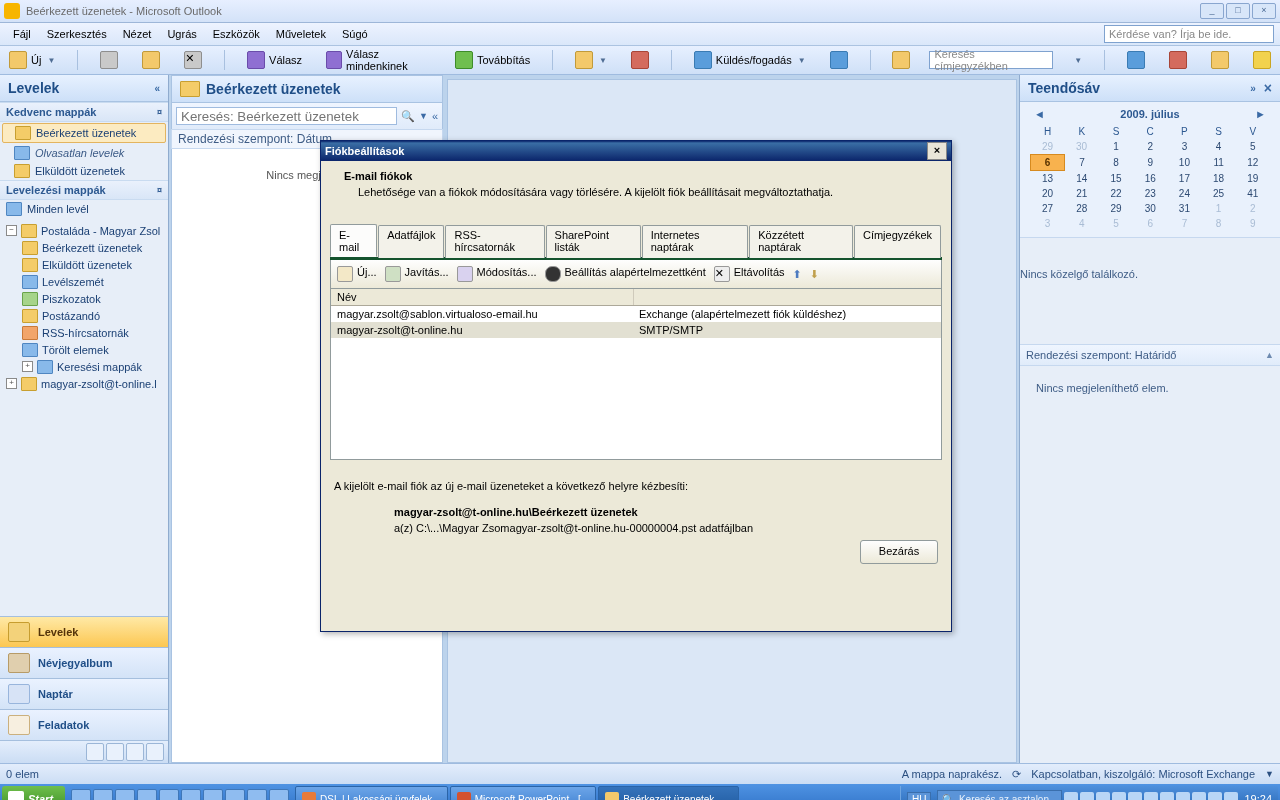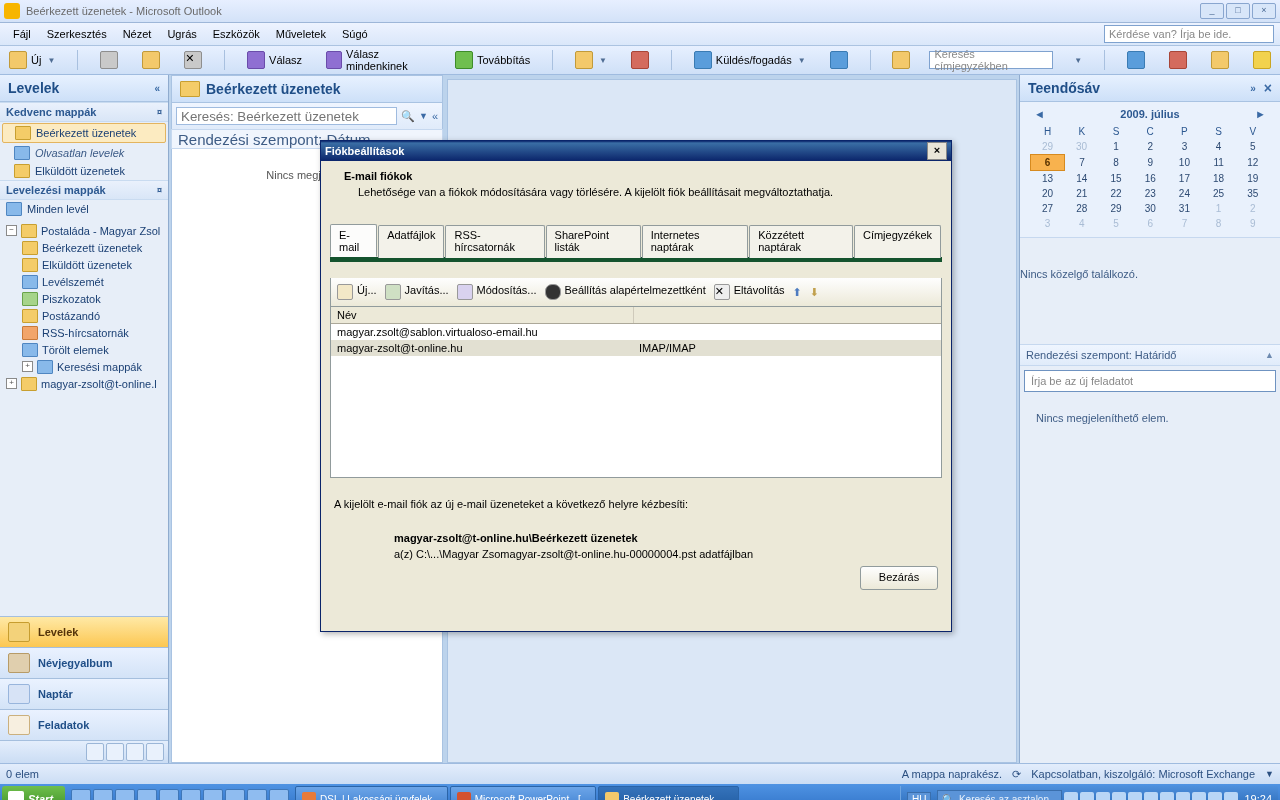--- a/index.html
+++ b/index.html
@@ -50,21 +50,21 @@
 .nic.cal{background:#d7e3f6;border:1px solid #98b5dc}
 .nic.card{background:#e0cfae;border:1px solid #b79b67}
 .nic.task{background:#f7efe0;border:1px solid #cbb07e}
 .navfooter{height:22px;background:linear-gradient(#e4eefc,#cbddf4);border-top:1px solid #a5bfde;display:flex;align-items:center;justify-content:flex-end;padding:0 4px;gap:2px}
 .navfooter .sic{width:16px;height:16px;border:1px solid #9bb6d7;border-radius:2px;background:#e9f1fc}
 
 .centerpane{flex:1;display:flex;flex-direction:column;margin:0 2px;position:relative}
 .listheader{height:26px;background:linear-gradient(#e7f1ff,#cde0f8);display:flex;align-items:center;padding:0 8px;font-size:14px;font-weight:bold;color:#1f4e87;border:1px solid #a9c3e2;gap:6px}
 .searchrow{height:22px;background:linear-gradient(#eff5ff,#e0ebfa);display:flex;align-items:center;padding:2px 4px;border-left:1px solid #a9c3e2;border-right:1px solid #a9c3e2}
 .searchrow input{flex:1;height:16px;border:1px solid #9fbbdf;background:#fff;padding:0 4px;color:#888}
-.sortrow{height:18px;background:#f0f5fd;border:1px solid #c6d8ef;display:flex;align-items:center;padding:0 6px;color:#3e5c85;font-size:15px}
+.sortrow{height:18px;background:#f0f5fd;border:1px solid #c6d8ef;display:flex;align-items:center;padding:0 6px;color:#3e5c85;font-size:12px}
 .msgarea{flex:1;background:#fff;border:1px solid #a9c3e2;border-top:none;position:relative;text-align:center;padding-top:20px;color:#555}
 .reading{flex:1;background:#dbe7f6;border:1px solid #a9c3e2;margin-top:4px}
 .centerrow{display:flex;flex:1;gap:4px}
 .listcol{width:272px;display:flex;flex-direction:column}
 .readcol{flex:1;display:flex}
 
 .todopane{width:260px;display:flex;flex-direction:column;background:#e7eef8;border-left:1px solid #8fabce}
 .todohdr{height:26px;background:linear-gradient(#e7f1ff,#cde0f8);display:flex;align-items:center;padding:0 8px;font-size:14px;font-weight:bold;color:#1f4e87;border-bottom:1px solid #a9c3e2}
 .todohdr .chev{margin-left:auto;font-size:10px;color:#3a6aa5}
 .todohdr .x{margin-left:8px;font-weight:bold;color:#3a6aa5;cursor:default}
@@ -100,36 +100,36 @@
 .tray .ti{width:14px;height:14px;background:#b9d6f6;border-radius:2px}
 .tray .clock{margin-left:4px;font-size:11px}
 
 
 .dialog{position:absolute;left:320px;top:140px;width:630px;height:490px;background:#ece9d8;border:1px solid #0a246a;box-shadow:2px 2px 6px rgba(0,0,0,.3);z-index:100;display:flex;flex-direction:column}
 .dlgtitle{height:20px;background:linear-gradient(#0a246a,#3a6ea5 10%,#0a246a);color:#fff;display:flex;align-items:center;padding:0 4px;font-weight:bold;font-size:11px}
 .dlgtitle .close{margin-left:auto;width:18px;height:16px;background:#e8e5d8;border:1px solid #888;color:#000;text-align:center;line-height:14px;font-weight:bold}
 .dlgbody{flex:1;padding:9px;display:flex;flex-direction:column}
 .dlgh1{font-weight:bold;margin-left:14px;margin-bottom:4px}
 .dlgsub{margin-left:28px;margin-bottom:26px}
-.tabstrip{display:flex;border-bottom:5px solid #14532d;margin-bottom:16px}
+.tabstrip{display:flex;border-bottom:3px solid #14532d;margin-bottom:0}
 .tab{padding:3px 8px;border:1px solid #919b9c;border-bottom:none;background:#f3f2ea;margin-right:1px;position:relative;top:1px;border-radius:2px 2px 0 0}
 .tab.active{background:#fcfcfb;font-weight:normal;top:0;padding-top:4px;z-index:1;border-bottom:1px solid #fcfcfb}
 .tabtoolbar{height:28px;background:linear-gradient(#fefefe,#ece9d8);border:1px solid #919b9c;border-top:none;display:flex;align-items:center;padding:0 6px;gap:8px}
 .tabtoolbar .tb{display:flex;gap:4px;cursor:default}
 .tabtoolbar .tic{width:14px;height:14px;border:1px solid #999;border-radius:2px;background:#f3e8c7}
 .accounttable{border:1px solid #919b9c;border-top:none;height:170px;background:#fff}
 .accounttable .hdr{display:flex;background:#ece9d8;border-bottom:1px solid #aca899}
 .accounttable .hdr div{padding:2px 6px;border-right:1px solid #cfcabb}
 .accounttable .row{display:flex}
 .accounttable .row div{padding:2px 6px}
 .accounttable .row.sel{background:#e2e0d2}
 .col1{width:290px}
 .col2{flex:1}
 .delivery{margin-top:20px;padding:0 4px}
-.delivery .bold{font-weight:bold;margin-left:60px;margin-top:22px}
+.delivery .bold{font-weight:bold;margin-left:60px;margin-top:14px}
 .delivery .path{margin-left:60px;margin-top:4px}
 .dlgfooter{display:flex;justify-content:flex-end;padding:6px 4px 0}
 .dlgbtn{width:76px;height:22px;background:linear-gradient(#fefefe,#ece9d8);border:1px solid #919b9c;border-radius:3px;text-align:center;line-height:20px}
 
 .langbox{background:#5b94d8;border:1px solid #3a6fad;padding:1px 4px;font-size:10px;margin-right:4px}
 .deskbox{background:#5b94d8;border:1px solid #3a6fad;height:16px;display:flex;align-items:center;padding:0 4px;color:#e6f0fb;font-size:10px;width:115px;gap:4px;white-space:nowrap;overflow:hidden}
 </style>
 </head>
 <body>
 
@@ -401,21 +401,21 @@
               <td>18</td>
               <td>19</td>
             </tr>
             <tr>
               <td>20</td>
               <td>21</td>
               <td>22</td>
               <td>23</td>
               <td>24</td>
               <td>25</td>
-              <td>35</td>
+              <td>41</td>
             </tr>
             <tr>
               <td>27</td>
               <td>28</td>
               <td>29</td>
               <td>30</td>
               <td>31</td>
               <td class="dim">1</td>
               <td class="dim">2</td>
             </tr>
@@ -429,21 +429,20 @@
               <td class="dim">9</td>
             </tr>
           </tbody>
       </table>
     </div>
     <div class="noappt">Nincs közelgő találkozó.</div>
     <div class="sortbar">
         <span>Rendezési szempont: Határidő</span>
         <span class="up">▲</span>
       </div>
-    <div class="taskinput">Írja be az új feladatot</div>
     <div class="notask">Nincs megjeleníthető elem.</div>
   </div>
 </div>
 
 <div class="statusbar">
   <span>0 elem</span>
   <div class="right">
     <span>A mappa naprakész.</span>
     <span>⟳</span>
     <span>Kapcsolatban, kiszolgáló: Microsoft Exchange</span>
@@ -545,24 +544,25 @@
       <div class="tb">
           <span style="color:#c0a04d">⬇</span>
         </div>
     </div>
     <div class="accounttable">
       <div class="hdr">
         <div class="col1">Név</div>
       </div>
       <div class="row">
         <div class="col1">magyar.zsolt@sablon.virtualoso-email.hu</div>
+          <div class="col2">Exchange (alapértelmezett fiók küldéshez)</div>
       </div>
       <div class="row sel">
         <div class="col1">magyar-zsolt@t-online.hu</div>
-          <div class="col2">IMAP/IMAP</div>
+          <div class="col2">SMTP/SMTP</div>
       </div>
     </div>
     <div class="delivery">
       <div>A kijelölt e-mail fiók az új e-mail üzeneteket a következő helyre kézbesíti:</div>
       <div class="bold">magyar-zsolt@t-online.hu\Beérkezett üzenetek</div>
       <div class="path">a(z) C:\...\Magyar Zsomagyar-zsolt@t-online.hu-00000004.pst adatfájlban</div>
     </div>
     <div class="dlgfooter">
       <div class="dlgbtn">Bezárás</div>
     </div>

